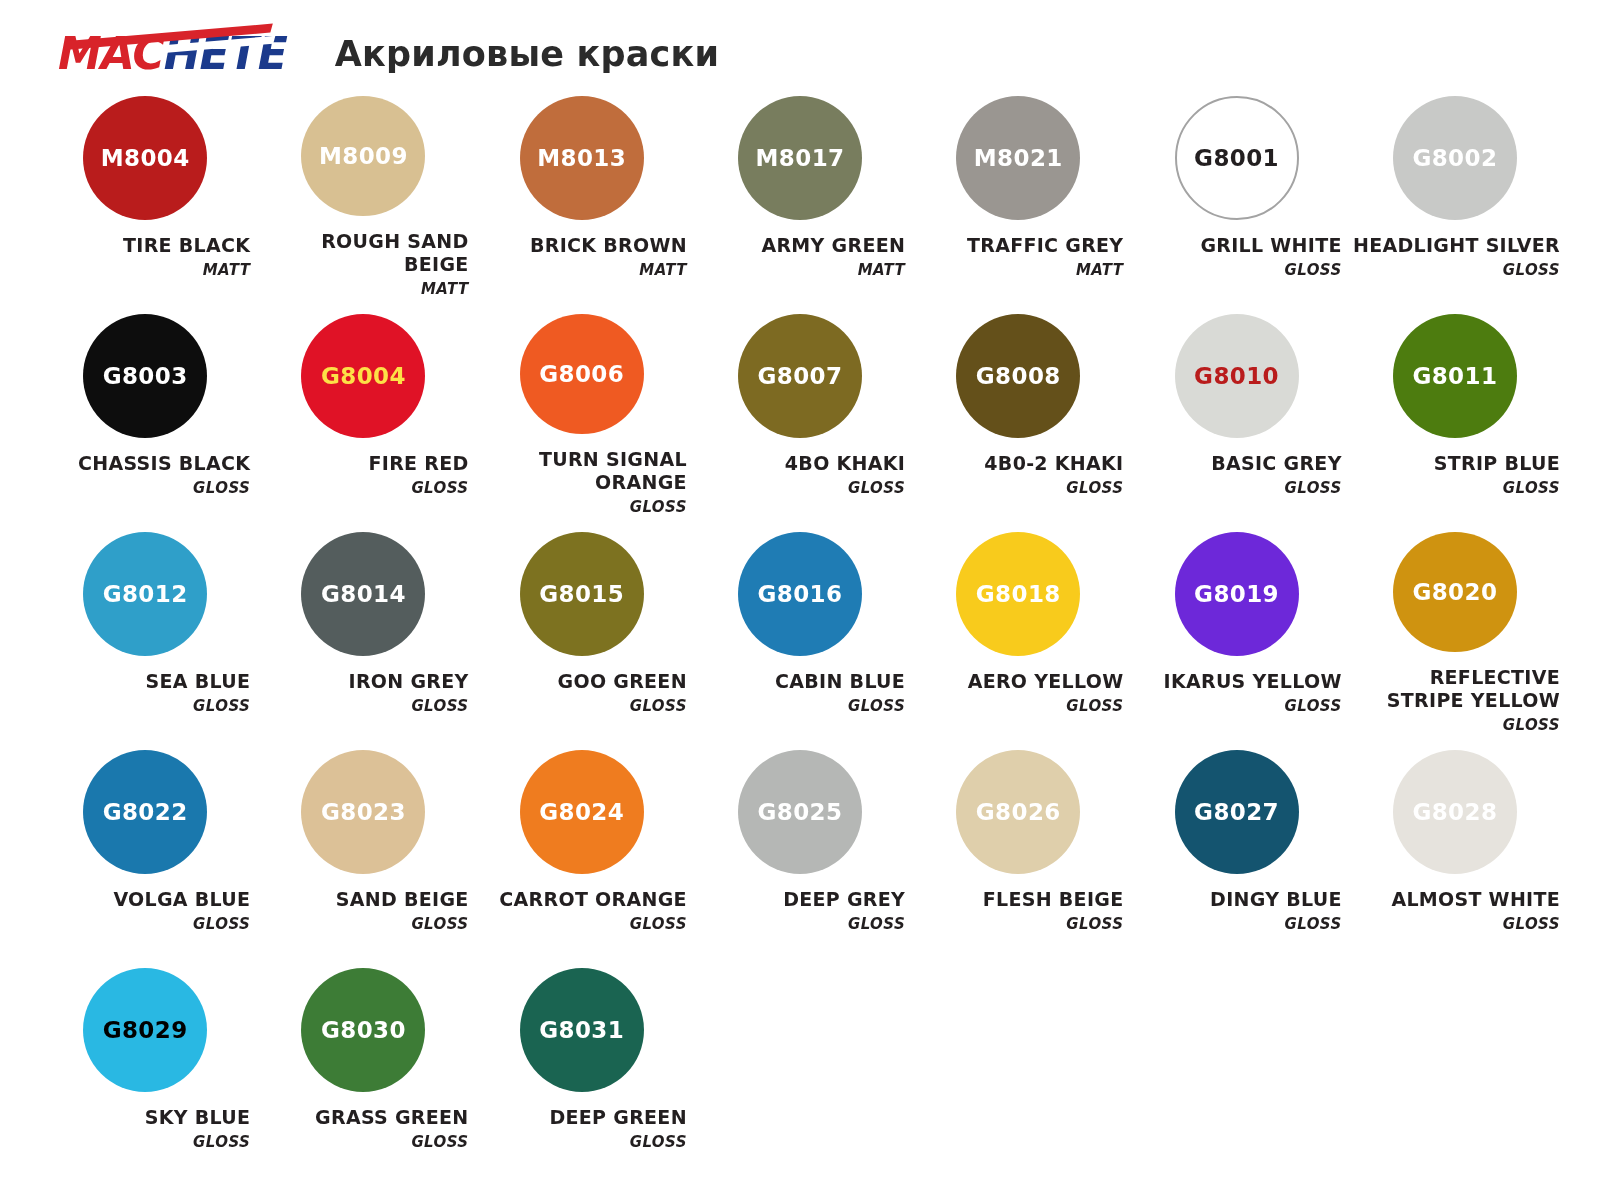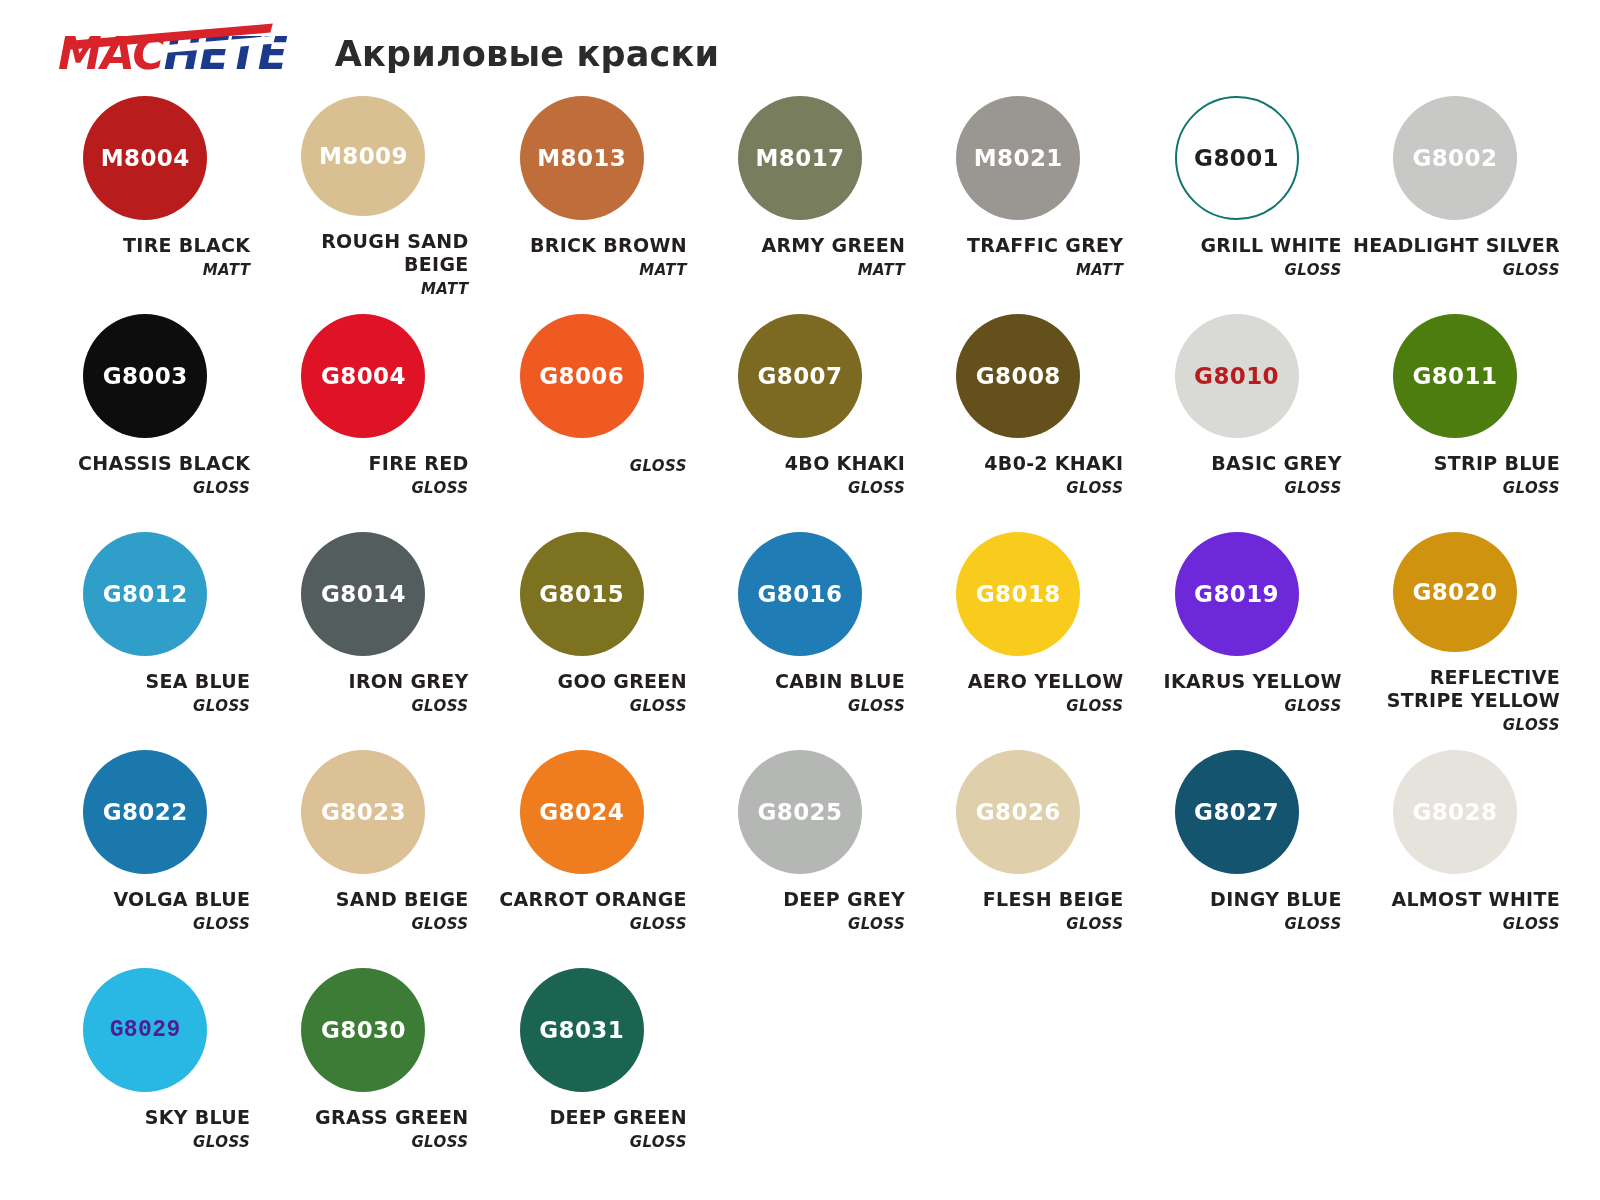--- a/index.html
+++ b/index.html
@@ -98,21 +98,21 @@
     border-radius: 50%;
     display: flex;
     align-items: center;
     justify-content: center;
     font-family: "DejaVu Sans", sans-serif;
     font-weight: bold;
     font-size: 23px;
     letter-spacing: 0.4px;
   }
   .swatch.outlined {
-    border: 2px solid #0f766e;
+    border: 2px solid #a3a3a3;
     box-sizing: border-box;
   }
   .labels {
     margin-top: 14px;
     text-align: right;
     width: 100%;
   }
   .name {
     font-family: "DejaVu Sans", sans-serif;
     font-weight: bold;
@@ -214,33 +214,34 @@
       <div class="swatch-cell">
         <div class="swatch" style="background: rgb(13, 13, 13); color: rgb(255, 255, 255);">
           <span>G8003</span>
         </div>
         <div class="labels">
           <div class="name">CHASSIS BLACK</div>
           <div class="finish">GLOSS</div>
         </div>
       </div>
       <div class="swatch-cell">
-        <div class="swatch" style="background: rgb(224, 18, 38); color: #ffffff;">
+        <div class="swatch" style="background: rgb(224, 18, 38); color: #fde047;">
           <span>G8004</span>
         </div>
         <div class="labels">
           <div class="name">FIRE RED</div>
           <div class="finish">GLOSS</div>
         </div>
       </div>
       <div class="swatch-cell">
         <div class="swatch" style="background: rgb(239, 90, 34); color: rgb(255, 255, 255);">
           <span>G8006</span>
         </div>
         <div class="labels">
+          <div class="name">TURN SIGNAL ORANGE</div>
           <div class="finish">GLOSS</div>
         </div>
       </div>
       <div class="swatch-cell">
         <div class="swatch" style="background: rgb(125, 106, 34); color: rgb(255, 255, 255);">
           <span>G8007</span>
         </div>
         <div class="labels">
           <div class="name">4BO KHAKI</div>
           <div class="finish">GLOSS</div>
@@ -393,21 +394,21 @@
       <div class="swatch-cell">
         <div class="swatch" style="background: rgb(230, 227, 221); color: rgb(255, 255, 255);">
           <span>G8028</span>
         </div>
         <div class="labels">
           <div class="name">ALMOST WHITE</div>
           <div class="finish">GLOSS</div>
         </div>
       </div>
       <div class="swatch-cell">
-        <div class="swatch" style="background: rgb(41, 184, 227); color: #4c1d95; font-family: Liberation Mono, monospace;">
+        <div class="swatch" style="background: rgb(41, 184, 227); color: #000000;">
           <span>G8029</span>
         </div>
         <div class="labels">
           <div class="name">SKY BLUE</div>
           <div class="finish">GLOSS</div>
         </div>
       </div>
       <div class="swatch-cell">
         <div class="swatch" style="background: rgb(61, 124, 54); color: rgb(255, 255, 255);">
           <span>G8030</span>

